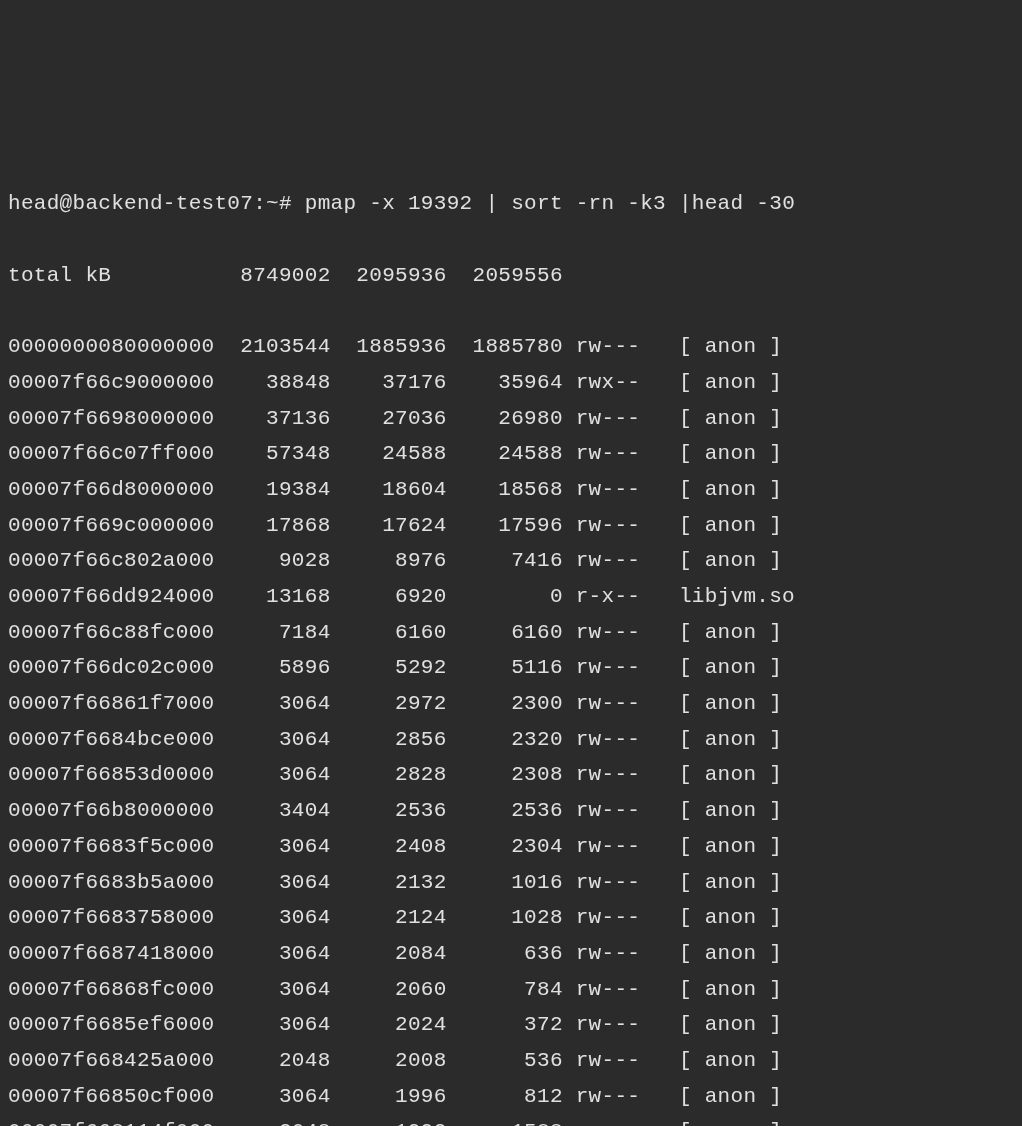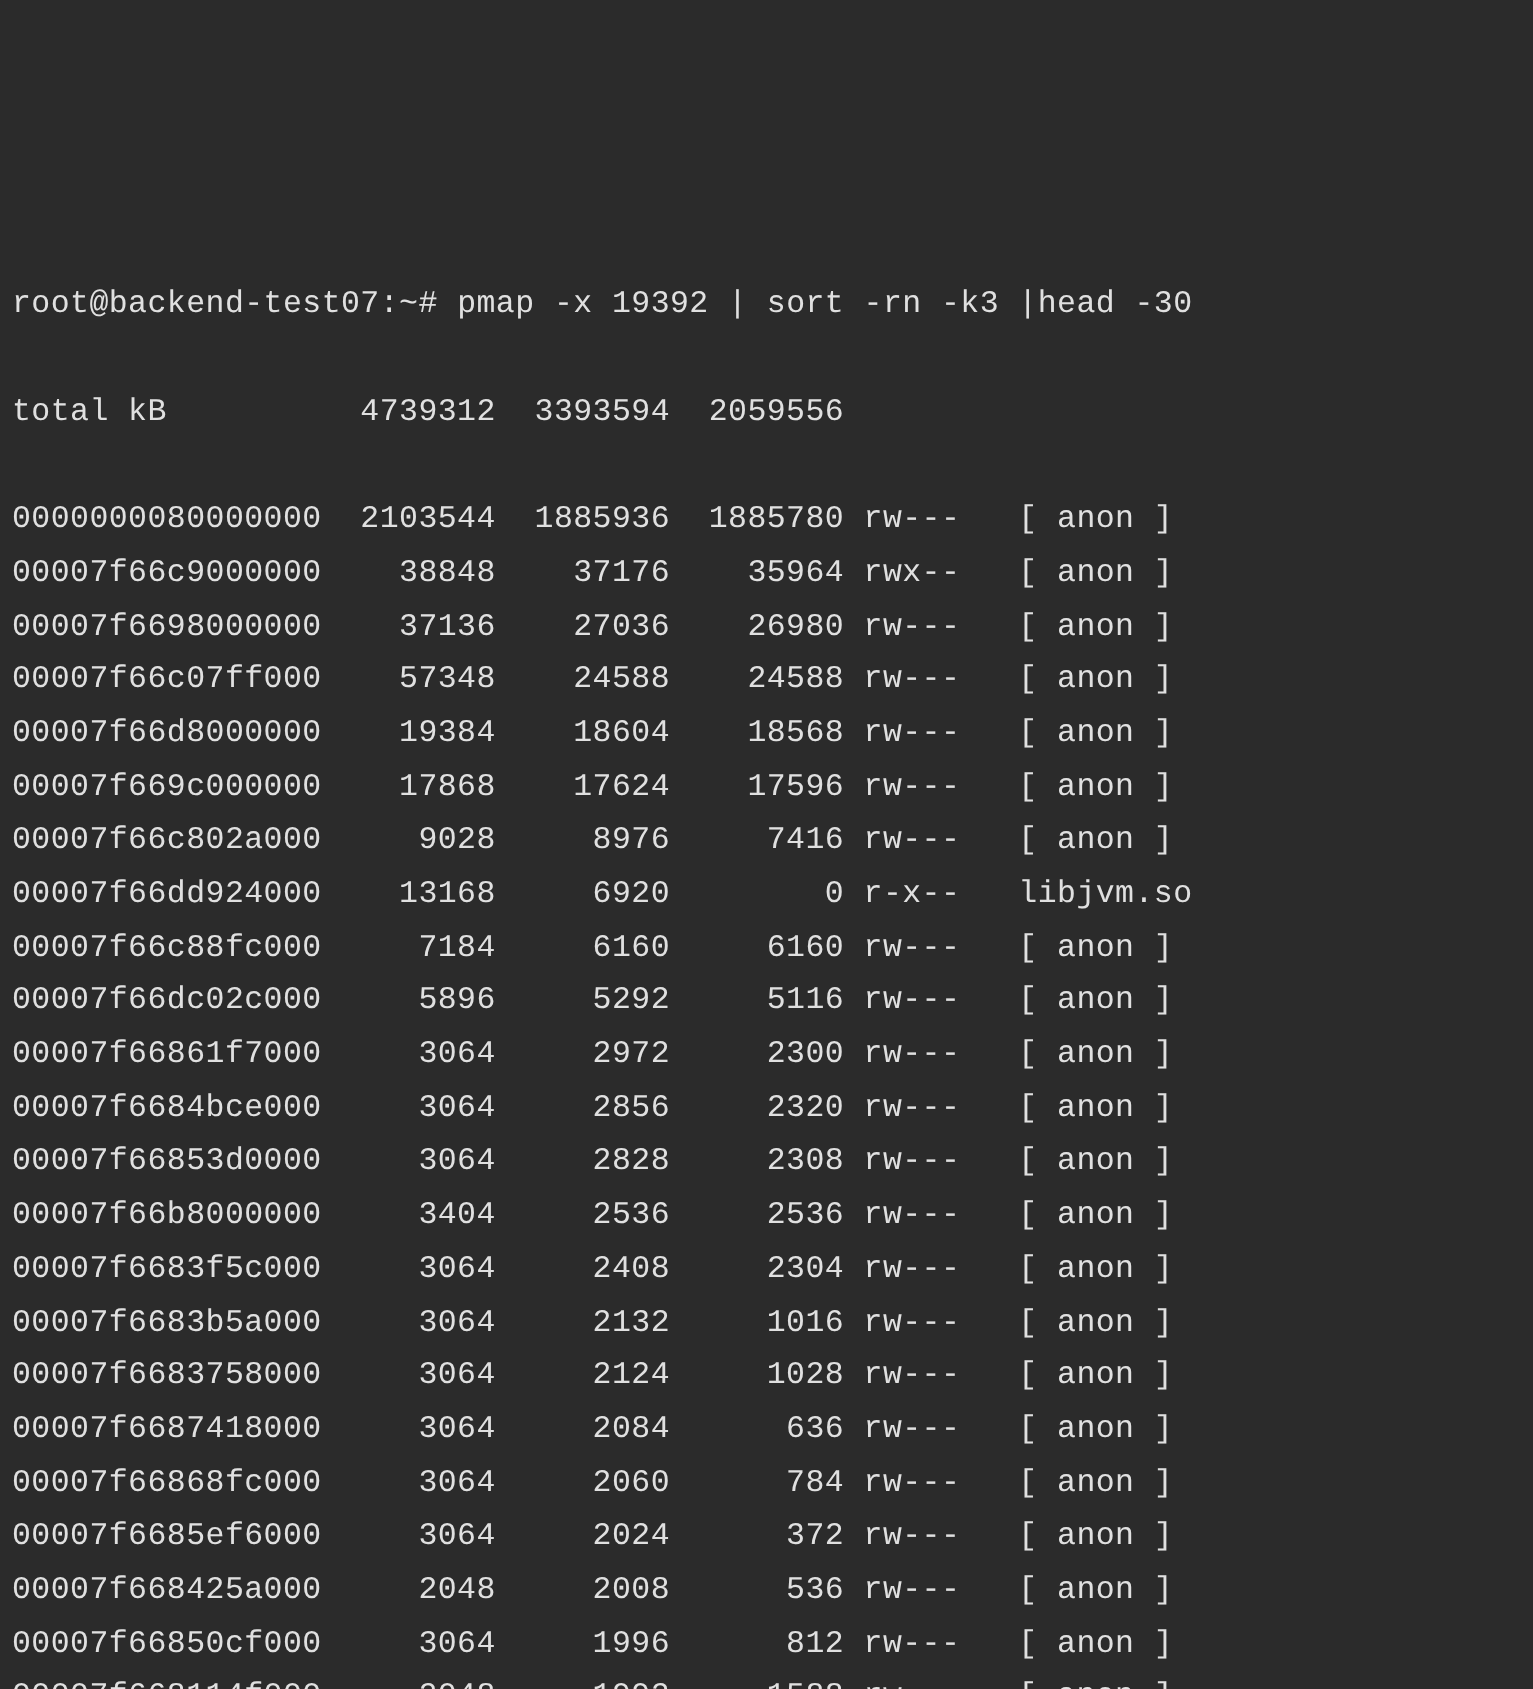--- a/index.html
+++ b/index.html
@@ -23,19 +23,19 @@
     .row {
       display: block;
     }
   </style>
 </head>
 <body>
 
 
 
 <div>
-<span class="prompt-line"><span>root@backend-test07:~# </span><span>pmap -x 19392 | sort -rn -k3 |head -30</span></span>
-<span class="row" id="total-row">total kB          4739312  3393594  2059556</span>
+<span class="prompt-line"><span>head@backend-test07:~# </span><span>pmap -x 19392 | sort -rn -k3 |head -30</span></span>
+<span class="row" id="total-row">total kB          8749002  2095936  2059556</span>
 <div id="rows-container"><span class="row">0000000080000000  2103544  1885936  1885780 rw---   [ anon ]</span><span class="row">00007f66c9000000    38848    37176    35964 rwx--   [ anon ]</span><span class="row">00007f6698000000    37136    27036    26980 rw---   [ anon ]</span><span class="row">00007f66c07ff000    57348    24588    24588 rw---   [ anon ]</span><span class="row">00007f66d8000000    19384    18604    18568 rw---   [ anon ]</span><span class="row">00007f669c000000    17868    17624    17596 rw---   [ anon ]</span><span class="row">00007f66c802a000     9028     8976     7416 rw---   [ anon ]</span><span class="row">00007f66dd924000    13168     6920        0 r-x--   libjvm.so</span><span class="row">00007f66c88fc000     7184     6160     6160 rw---   [ anon ]</span><span class="row">00007f66dc02c000     5896     5292     5116 rw---   [ anon ]</span><span class="row">00007f66861f7000     3064     2972     2300 rw---   [ anon ]</span><span class="row">00007f6684bce000     3064     2856     2320 rw---   [ anon ]</span><span class="row">00007f66853d0000     3064     2828     2308 rw---   [ anon ]</span><span class="row">00007f66b8000000     3404     2536     2536 rw---   [ anon ]</span><span class="row">00007f6683f5c000     3064     2408     2304 rw---   [ anon ]</span><span class="row">00007f6683b5a000     3064     2132     1016 rw---   [ anon ]</span><span class="row">00007f6683758000     3064     2124     1028 rw---   [ anon ]</span><span class="row">00007f6687418000     3064     2084      636 rw---   [ anon ]</span><span class="row">00007f66868fc000     3064     2060      784 rw---   [ anon ]</span><span class="row">00007f6685ef6000     3064     2024      372 rw---   [ anon ]</span><span class="row">00007f668425a000     2048     2008      536 rw---   [ anon ]</span><span class="row">00007f66850cf000     3064     1996      812 rw---   [ anon ]</span><span class="row">00007f668114f000     2048     1992     1588 rw---   [ anon ]</span></div>
 </div>
 
 
 
 
 </body></html>

